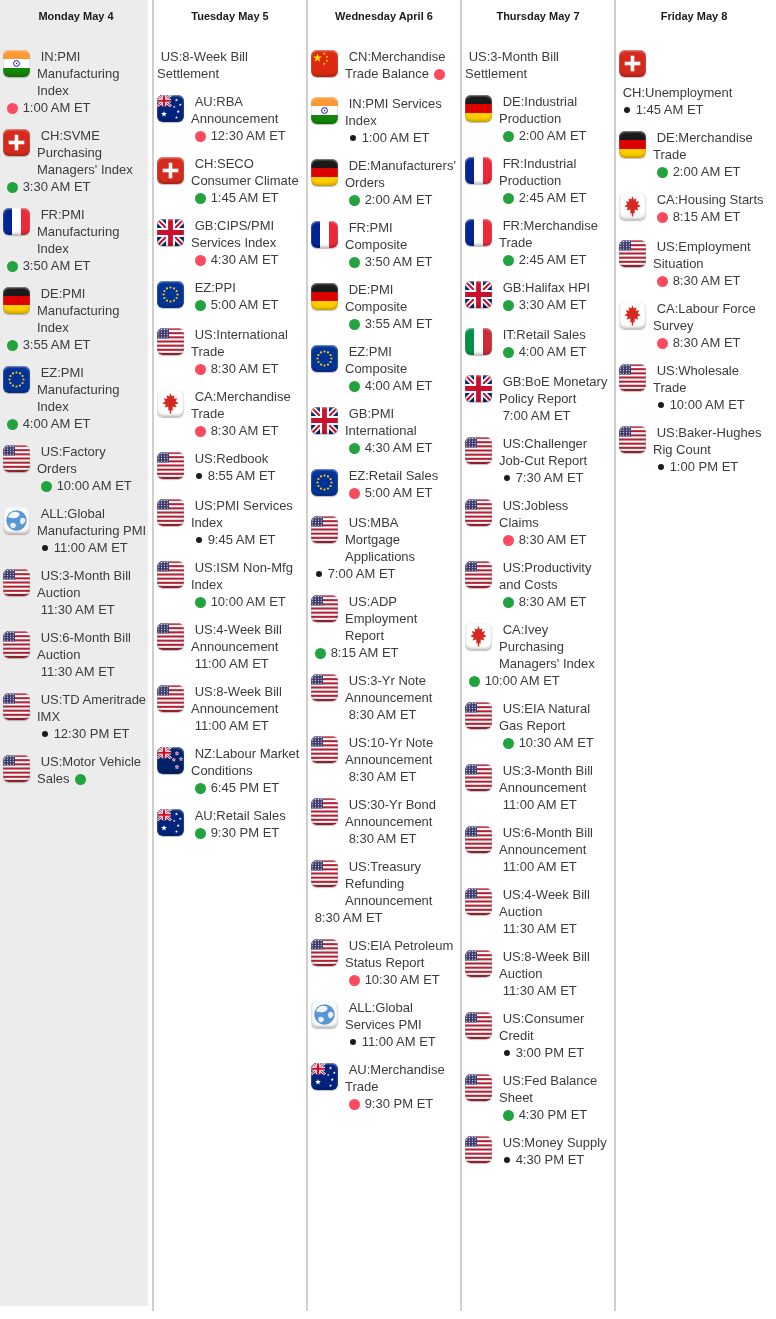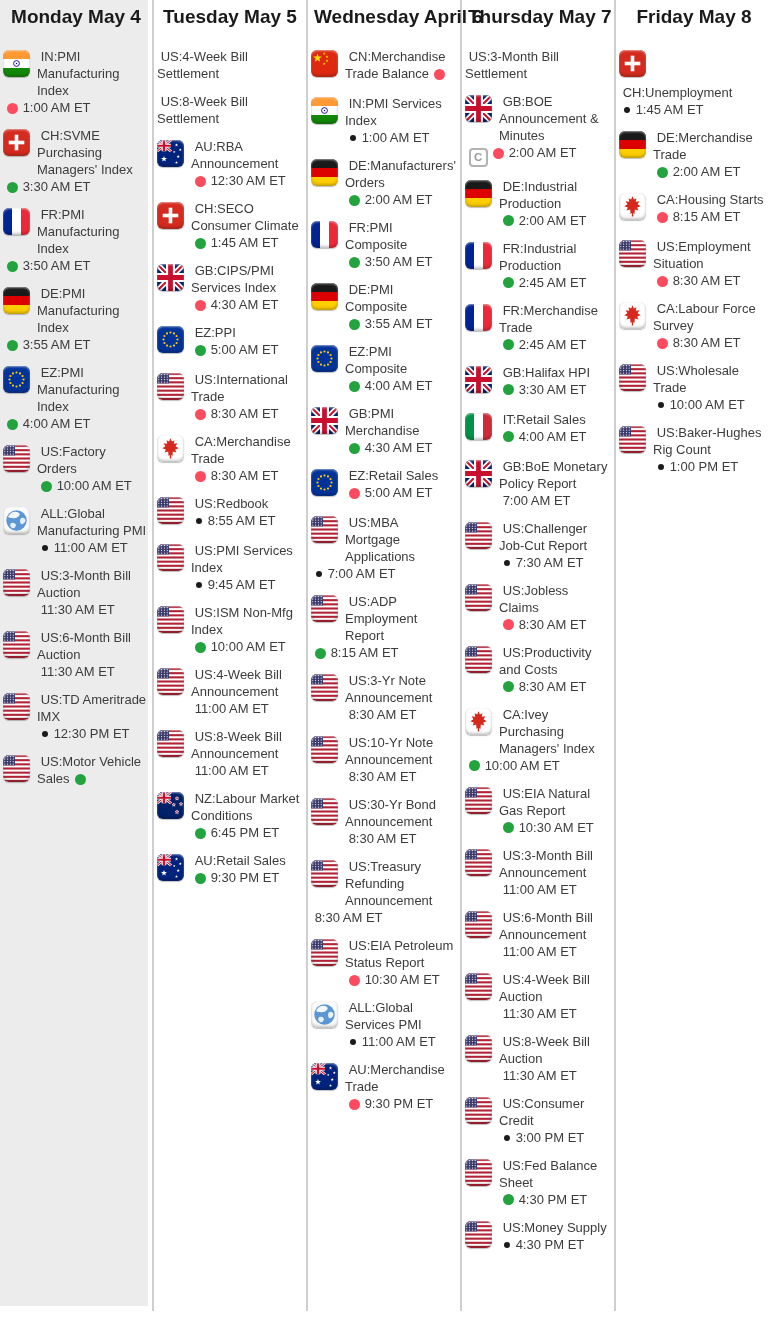--- a/index.html
+++ b/index.html
@@ -13,21 +13,21 @@
     flex:0 0 154px;width:154px;height:1311px;box-sizing:border-box;
     border-right:2px solid #cfcfcf;padding:0 0 0 3px;
   }
   .col.last{flex:0 0 162px;width:162px;border-right:none;}
   .col.shaded{
     background-image:linear-gradient(#ececec,#ececec);
     background-repeat:no-repeat;background-size:148px 1306px;
     background-position:left top;background-origin:border-box;
   }
   .col-header{
-    font-weight:700;font-size:19px;line-height:17px;text-align:center;
+    font-weight:700;font-size:11px;line-height:17px;text-align:center;
     color:#1a1a1a;padding:8px 6px 0 3px;margin-bottom:23px;white-space:nowrap;
   }
   .col.last .col-header{padding-right:12px;}
   .event{margin-bottom:11px;overflow:hidden;padding-right:4px;}
   .col.last .event{padding-right:13px;}
   .flag{
     float:left;width:27px;height:27px;margin:2px 7px 7px 0;
     border-radius:6px;overflow:hidden;position:relative;
     box-shadow:0 1px 1px rgba(0,0,0,.25);
   }
@@ -256,21 +256,20 @@
               <circle cx="4.6" cy="9.1" r="0.55" fill="#ffffff"></circle>
               <circle cx="7.3999999999999995" cy="9.1" r="0.55" fill="#ffffff"></circle>
               <circle cx="10.2" cy="9.1" r="0.55" fill="#ffffff"></circle>
             </svg>
           </span><span class="ev-name">US:Motor Vehicle Sales</span><span class="dot green after" style="background: rgb(34, 163, 62);"></span></div>
       </div>
   </div>
   <div class="col">
     <div class="col-header">Tuesday May 5</div>
     <div class="events">
-        <div class="event"><span class="ev-name">US:4-Week Bill Settlement</span></div>
         <div class="event"><span class="ev-name">US:8-Week Bill Settlement</span></div>
         <div class="event"><span class="flag">
             <svg xmlns="http://www.w3.org/2000/svg" viewBox="0 0 27 27" width="27" height="27">
               <rect width="27" height="27" fill="#00247d"></rect>
               <g transform="scale(0.52,0.42)">
                 <rect width="27" height="27" fill="#012169"></rect>
                 <path d="M0,0L27,27M27,0L0,27" stroke="#ffffff" stroke-width="5.5"></path>
                 <path d="M0,0L27,27M27,0L0,27" stroke="#c8102e" stroke-width="2"></path>
                 <path d="M13.5,0V27M0,13.5H27" stroke="#ffffff" stroke-width="9"></path>
                 <path d="M13.5,0V27M0,13.5H27" stroke="#c8102e" stroke-width="4.8"></path>
@@ -593,21 +592,21 @@
             </svg>
           </span><span class="ev-name">EZ:PMI Composite</span><br><span class="ev-time"><span class="dot green" style="background: rgb(34, 163, 62);"></span><span>4:00 AM ET</span></span></div>
         <div class="event"><span class="flag">
             <svg xmlns="http://www.w3.org/2000/svg" viewBox="0 0 27 27" width="27" height="27">
               <rect width="27" height="27" fill="#012169"></rect>
               <path d="M0,0L27,27M27,0L0,27" stroke="#ffffff" stroke-width="5.5"></path>
               <path d="M0,0L27,27M27,0L0,27" stroke="#c8102e" stroke-width="2"></path>
               <path d="M13.5,0V27M0,13.5H27" stroke="#ffffff" stroke-width="9"></path>
               <path d="M13.5,0V27M0,13.5H27" stroke="#c8102e" stroke-width="4.8"></path>
             </svg>
-          </span><span class="ev-name">GB:PMI Merchandise</span><br><span class="ev-time"><span class="dot green" style="background: rgb(34, 163, 62);"></span><span>4:30 AM ET</span></span></div>
+          </span><span class="ev-name">GB:PMI International</span><br><span class="ev-time"><span class="dot green" style="background: rgb(34, 163, 62);"></span><span>4:30 AM ET</span></span></div>
         <div class="event"><span class="flag">
             <svg xmlns="http://www.w3.org/2000/svg" viewBox="0 0 27 27" width="27" height="27">
               <rect width="27" height="27" fill="#003399"></rect>
               <circle cx="13.50" cy="6.50" r="1.1" fill="#ffcc00"></circle>
               <circle cx="17.00" cy="7.44" r="1.1" fill="#ffcc00"></circle>
               <circle cx="19.56" cy="10.00" r="1.1" fill="#ffcc00"></circle>
               <circle cx="20.50" cy="13.50" r="1.1" fill="#ffcc00"></circle>
               <circle cx="19.56" cy="17.00" r="1.1" fill="#ffcc00"></circle>
               <circle cx="17.00" cy="19.56" r="1.1" fill="#ffcc00"></circle>
               <circle cx="13.50" cy="20.50" r="1.1" fill="#ffcc00"></circle>
@@ -849,29 +848,20 @@
             </svg>
           </span><span class="ev-name">AU:Merchandise Trade</span><br><span class="ev-time"><span class="dot red" style="background: rgb(252, 75, 94);"></span><span>9:30 PM ET</span></span></div>
       </div>
   </div>
   <div class="col">
     <div class="col-header">Thursday May 7</div>
     <div class="events">
         <div class="event"><span class="ev-name">US:3-Month Bill Settlement</span></div>
         <div class="event"><span class="flag">
             <svg xmlns="http://www.w3.org/2000/svg" viewBox="0 0 27 27" width="27" height="27">
-              <rect width="27" height="27" fill="#012169"></rect>
-              <path d="M0,0L27,27M27,0L0,27" stroke="#ffffff" stroke-width="5.5"></path>
-              <path d="M0,0L27,27M27,0L0,27" stroke="#c8102e" stroke-width="2"></path>
-              <path d="M13.5,0V27M0,13.5H27" stroke="#ffffff" stroke-width="9"></path>
-              <path d="M13.5,0V27M0,13.5H27" stroke="#c8102e" stroke-width="4.8"></path>
-            </svg>
-          </span><span class="ev-name">GB:BOE Announcement &amp; Minutes</span><br><span class="ev-time"><span class="consensus">C</span><span class="dot red" style="background: rgb(252, 75, 94);"></span><span>2:00 AM ET</span></span></div>
-        <div class="event"><span class="flag">
-            <svg xmlns="http://www.w3.org/2000/svg" viewBox="0 0 27 27" width="27" height="27">
               <rect width="27" height="9" fill="#1a1a1a"></rect>
               <rect y="9" width="27" height="9" fill="#dd0000"></rect>
               <rect y="18" width="27" height="9" fill="#ffce00"></rect>
             </svg>
           </span><span class="ev-name">DE:Industrial Production</span><br><span class="ev-time"><span class="dot green" style="background: rgb(34, 163, 62);"></span><span>2:00 AM ET</span></span></div>
         <div class="event"><span class="flag">
             <svg xmlns="http://www.w3.org/2000/svg" viewBox="0 0 27 27" width="27" height="27">
               <rect width="9" height="27" fill="#002395"></rect>
               <rect x="9" width="9" height="27" fill="#ffffff"></rect>
               <rect x="18" width="9" height="27" fill="#ed2939"></rect>

